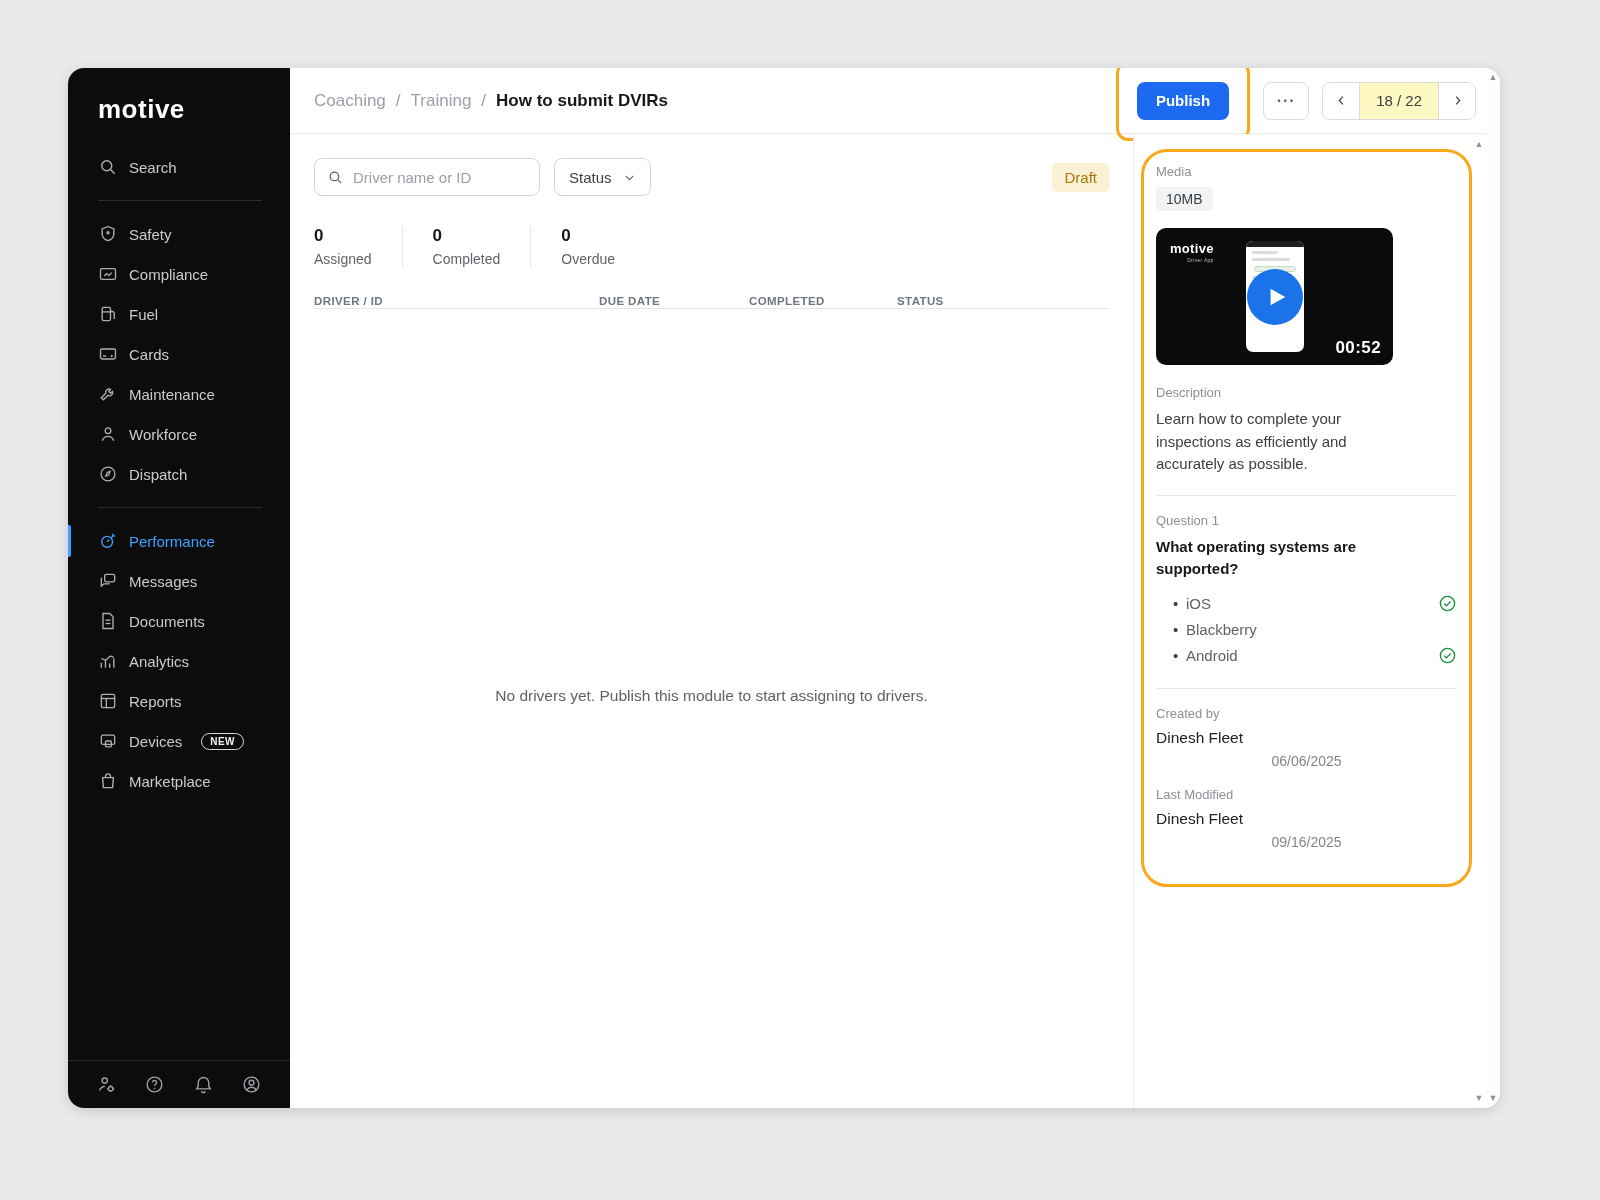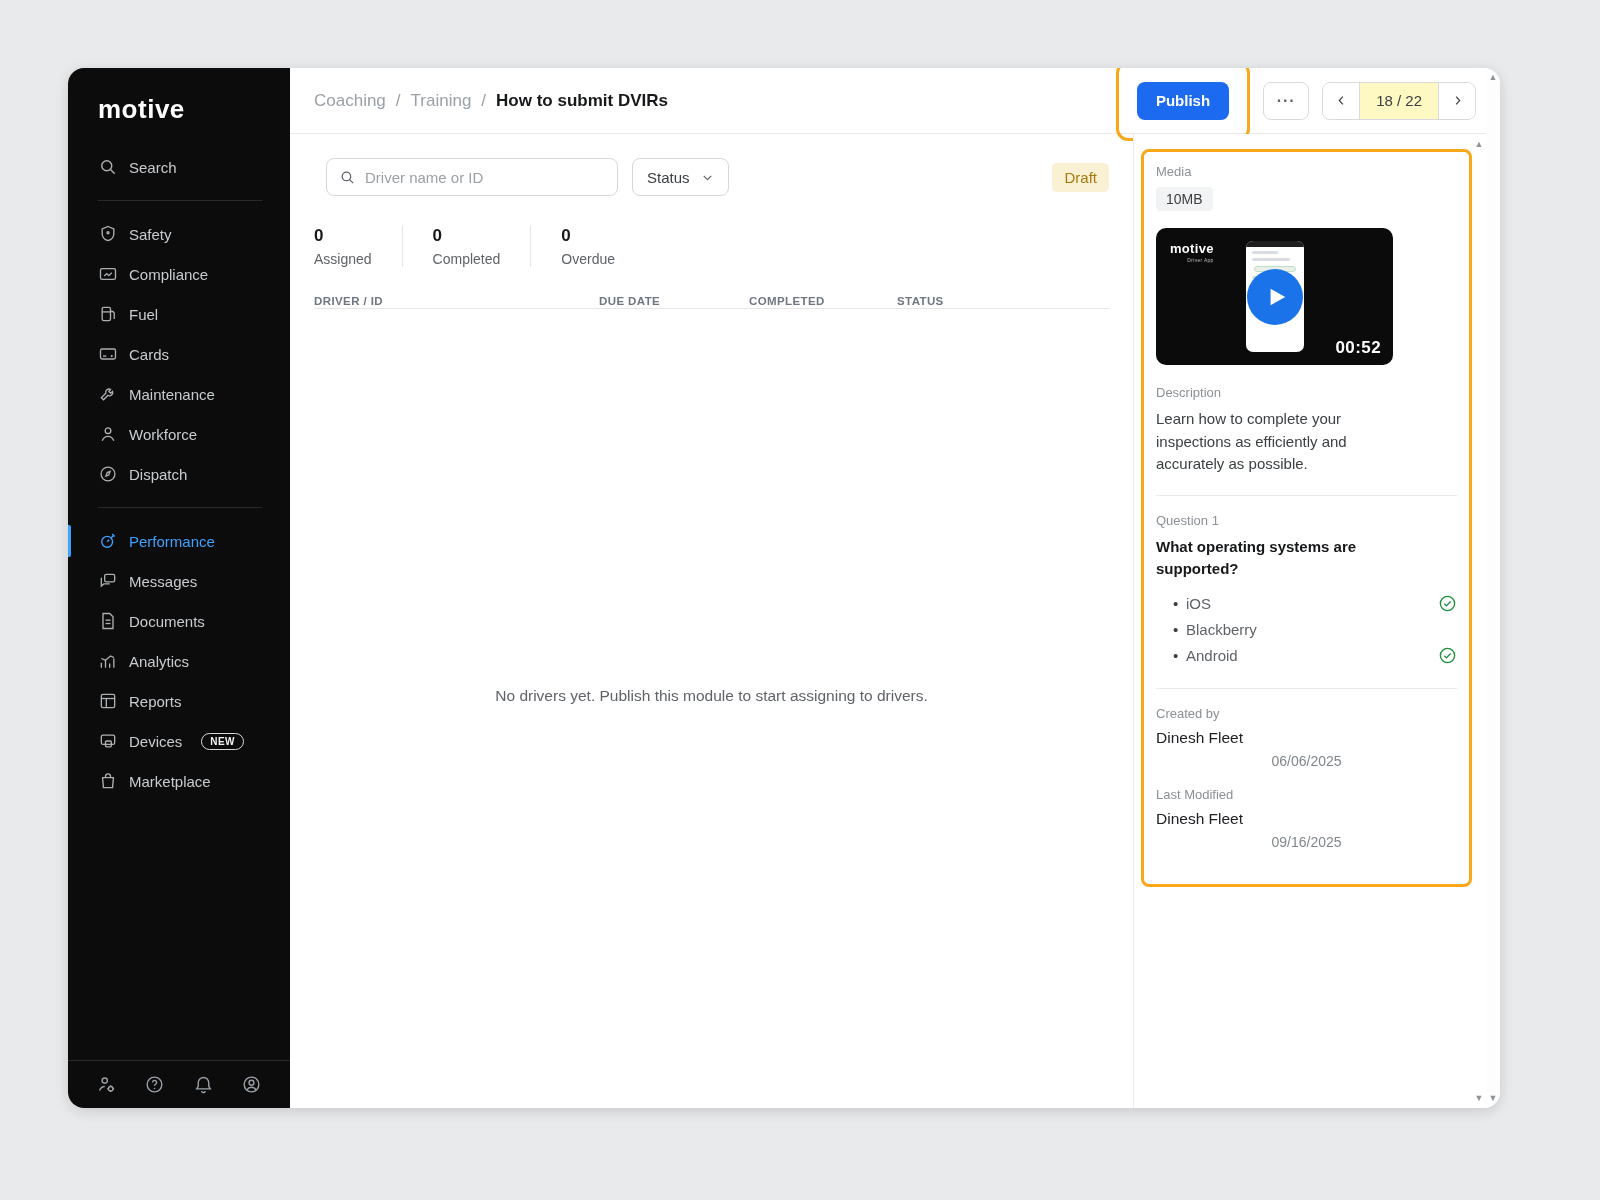--- a/index.html
+++ b/index.html
@@ -43,42 +43,42 @@
   .pager { display:flex; align-items:stretch; border:1px solid #d8dadd; border-radius:8px; height:38px; overflow:hidden; background:#fef9c3; }
   .pg-btn { width:36px; display:flex; align-items:center; justify-content:center; cursor:pointer; color:#3c4043; background:#fff; border:none; }
   .pg-val { display:flex; align-items:center; padding:0 16px; font-size:15px; color:#3c4043;
             border-left:1px solid #d8dadd; border-right:1px solid #d8dadd; }
 
   .body { flex:1; display:flex; min-height:0; padding-right:14px; }
 
   
   .main { flex:1; padding:24px 24px 0; position:relative; }
   .filters { display:flex; align-items:center; }
-  .search-box { width:292px; height:38px; border:1px solid #d5d7da; border-radius:8px;
-                display:flex; align-items:center; gap:9px; padding:0 12px; background:#fff;margin-left:12px; }
+  .search-box { width:226px; height:38px; border:1px solid #d5d7da; border-radius:8px;
+                display:flex; align-items:center; gap:9px; padding:0 12px; background:#fff; }
   .search-box svg { width:17px; height:17px; color:#5f6368; flex:0 0 17px; }
   .search-box input { border:none; outline:none; font-size:15px; color:#202124; width:100%; font-family:inherit; background:transparent; }
   .search-box input::placeholder { color:#9aa0a6; }
   .status-btn { margin-left:14px; height:38px; border:1px solid #d5d7da; border-radius:8px; background:#fff;
                 display:flex; align-items:center; gap:11px; padding:0 14px; font-size:15px; color:#3c4043; cursor:pointer; }
   .status-btn svg { width:13px; height:13px; color:#5f6368; }
   .draft-badge { margin-left:auto; background:#FAF0D4; color:#A5790A; font-size:15px; border-radius:5px; padding:6px 12px; }
   .stats { margin-top:30px; display:flex; }
   .stat { padding-right:30px; margin-right:30px; border-right:1px solid #e4e6e8; min-width:72px; }
   .stat:last-child { border-right:none; }
   .stat-val { font-size:17px; font-weight:700; color:#17181a; }
   .stat-lbl { margin-top:5px; font-size:14px; color:#5f6368; }
   .table-head { margin-top:28px; display:grid; grid-template-columns:285px 150px 148px 1fr;
                 font-size:11.5px; font-weight:700; letter-spacing:.4px; color:#6f7680;
                 padding-bottom:1px; border-bottom:1px solid #e6e6e6; }
   .empty-msg { margin-top:378px; text-align:center; font-size:15.5px; color:#5f6368; }
 
   
   .details { width:353px; border-left:1px solid #ececec; position:relative; background:#fff; }
-  .hl-box { margin:15px 14px 0 7px; border:3px solid #F9A81B; border-radius:8px; padding:12px 12px 34px; }
+  .hl-box { margin:15px 14px 0 7px; border:3px solid #F9A81B; border-radius:26px; padding:12px 12px 34px; }
   .lbl { font-size:13px; color:#8b9095; }
   .size-badge { display:inline-block; margin-top:8px; background:#f1f3f4; border-radius:4px;
                 padding:4px 10px; font-size:14px; color:#3c4043; }
   .video { margin-top:17px; width:237px; height:137px; background:#0b0b0c; border-radius:10px; position:relative; cursor:pointer; }
   .v-brand { position:absolute; left:14px; top:13px; color:#fff; font-weight:800; font-size:13px; letter-spacing:.3px; }
   .v-brand-sub { font-size:5px; font-weight:400; color:#b9b9b9; text-align:right; margin-top:1px; }
   .v-phone { position:absolute; left:50%; top:13px; transform:translateX(-50%); width:58px; height:111px;
              background:#fff; border-radius:7px; overflow:hidden; }
   .p-top { height:6px; background:#1f1f1f; }
   .p-line { height:3px; background:#d9dde1; border-radius:2px; margin:4px 6px 0; }

